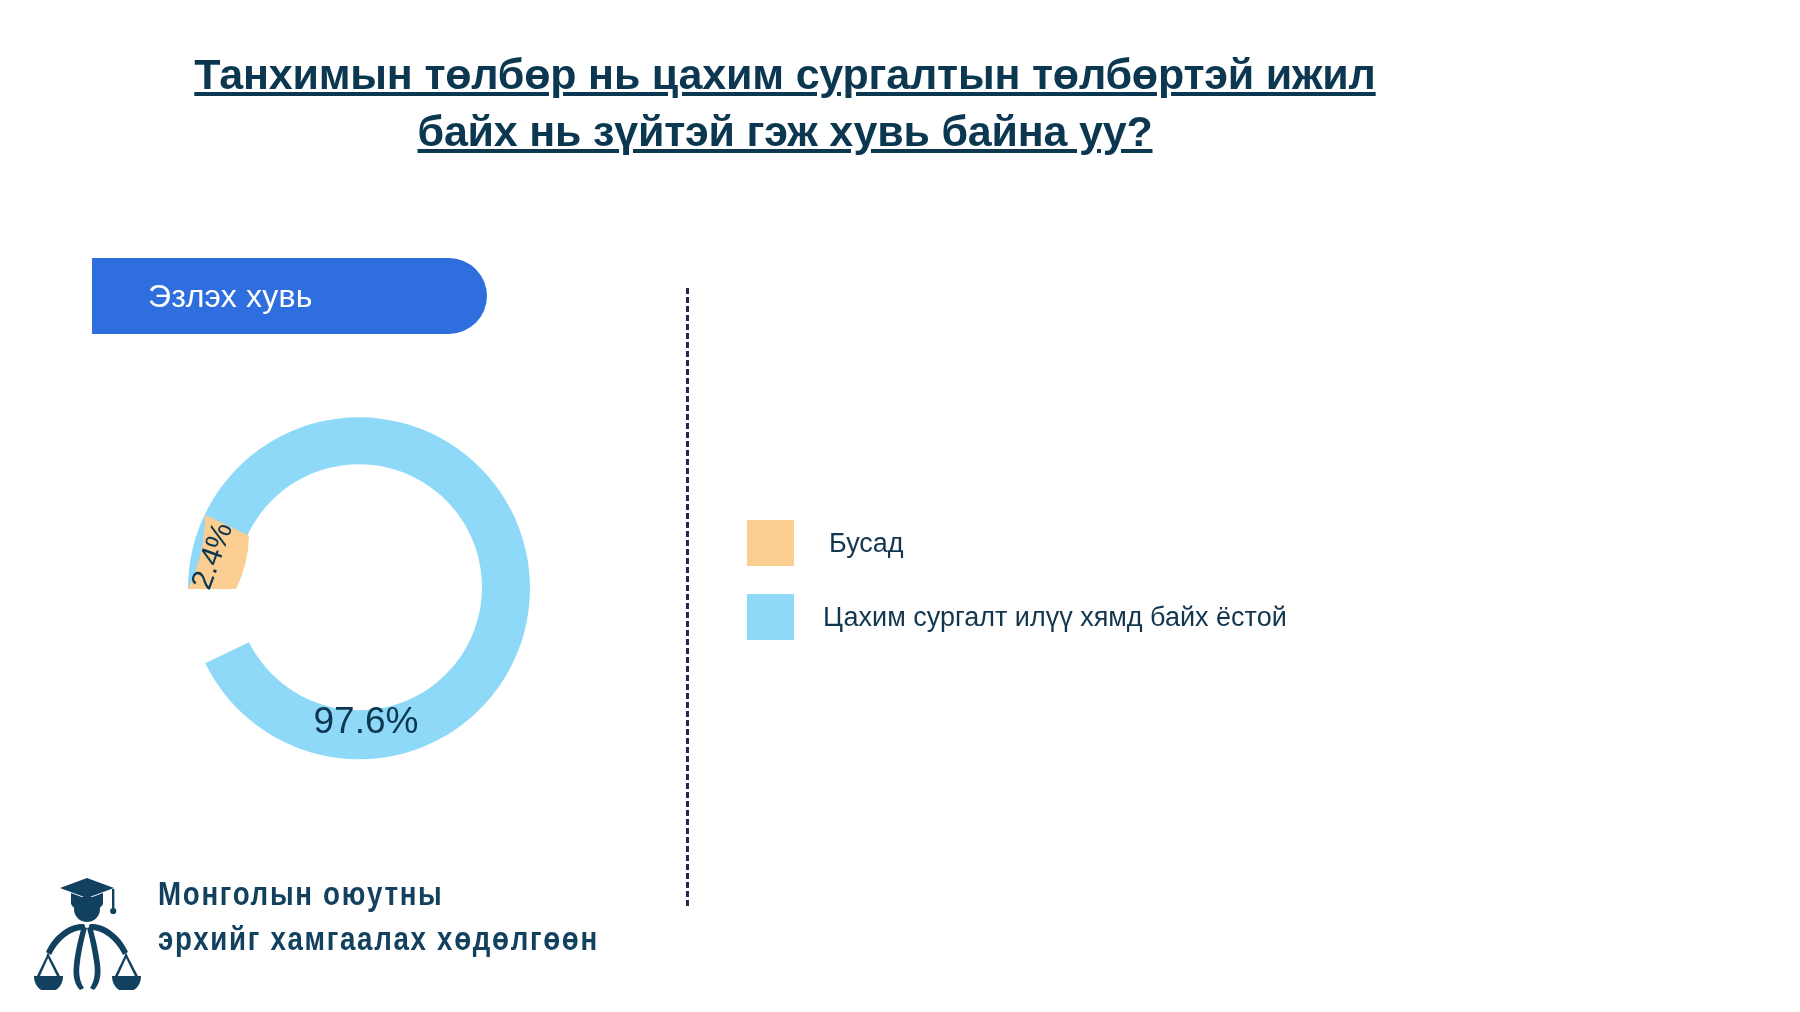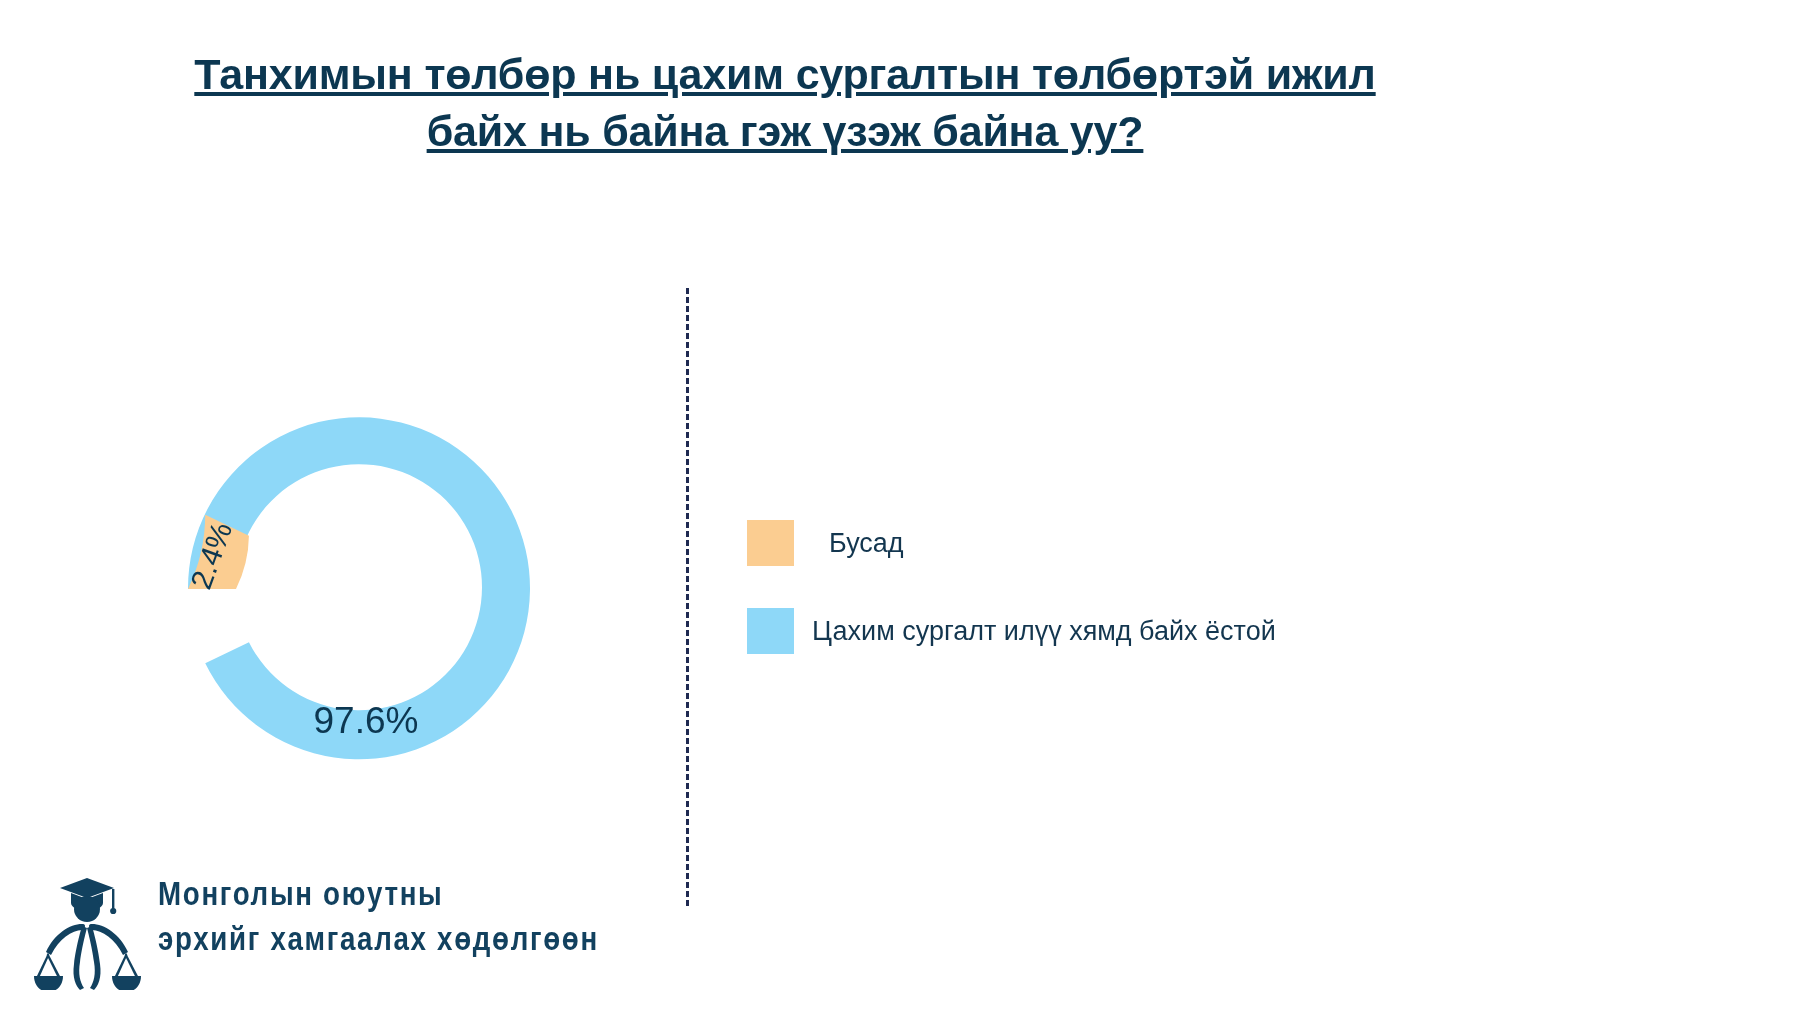--- a/index.html
+++ b/index.html
@@ -65,33 +65,33 @@
     left:686px;top:288px;
     width:0;height:618px;
     border-left:3px dashed #1f2a52;
   }
 
   
   .legend{
     position:absolute;
     left:747px;top:520px;
     display:flex;flex-direction:column;
-    gap:42px;
+    gap:28px;
   }
   .legend-row{display:flex;align-items:center;}
   .legend-swatch{
     width:47px;height:46px;flex:0 0 auto;
   }
   .legend-text{
     color:#13364f;
     font-size:27px;
     white-space:nowrap;
   }
   .legend-row.r0 .legend-text{margin-left:35px;}
-  .legend-row.r1 .legend-text{margin-left:18px;}
+  .legend-row.r1 .legend-text{margin-left:29px;}
 
   
   .logo{
     position:absolute;
     left:32px;top:872px;
     display:flex;align-items:flex-start;
   }
   .logo-mark{width:110px;height:118px;flex:0 0 auto;}
   .logo-text{
     margin-left:16px;
@@ -107,23 +107,26 @@
   }
   .logo-text .ln{display:block;}
 </style>
 </head>
 <body>
 
 <div class="canvas">
 
   <div class="title">
     <span class="ln">Танхимын төлбөр нь цахим сургалтын төлбөртэй ижил</span>
-    <span class="ln">байх нь байна гэж үзэж байна уу?</span>
-  </div>
-
+    <span class="ln">байх нь зүйтэй гэж хувь байна уу?</span>
+  </div>
+
+  <div class="badge">
+    <span class="badge-label">Эзлэх хувь</span>
+  </div>
 
   <div class="donut-wrap">
     <svg class="donut-svg" viewBox="0 0 342 342">
 
       <g>
         <path d="M 0 171
                  A 171 171 0 1 1 17.24 245.13
                  L 60.94 224.17
                  A 123 123 0 1 0 48 171
                  Z" fill="#8ed8f8"></path>

